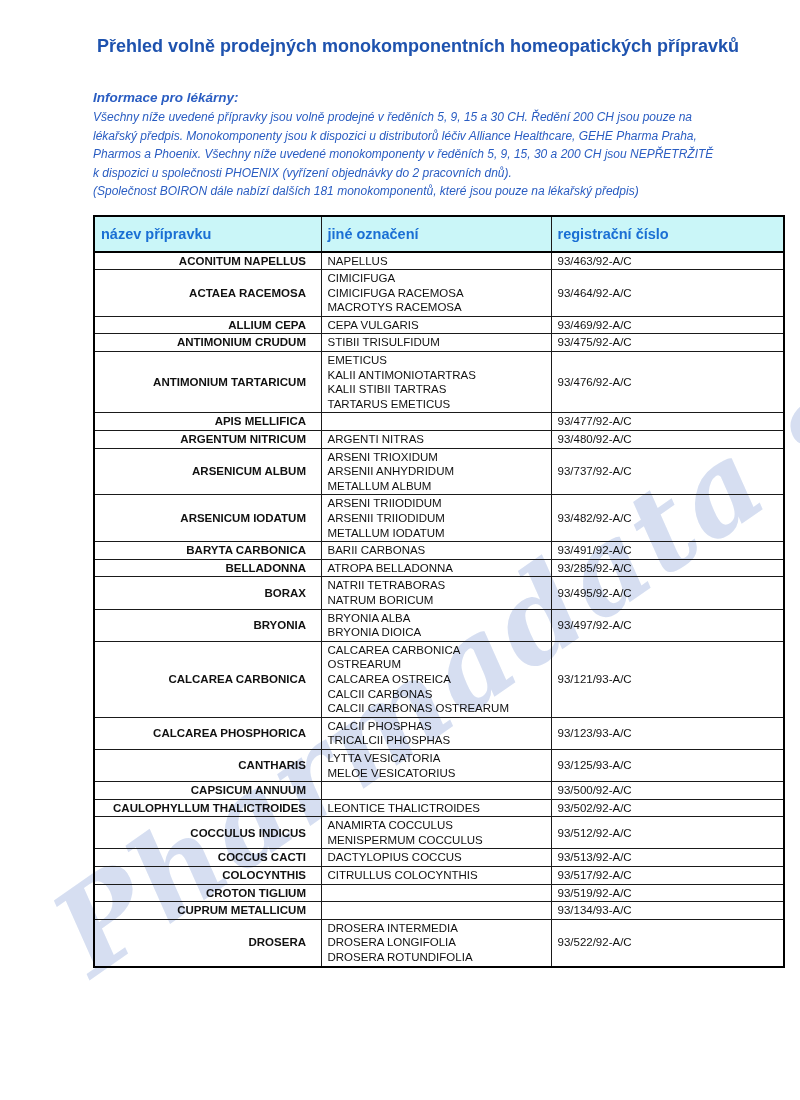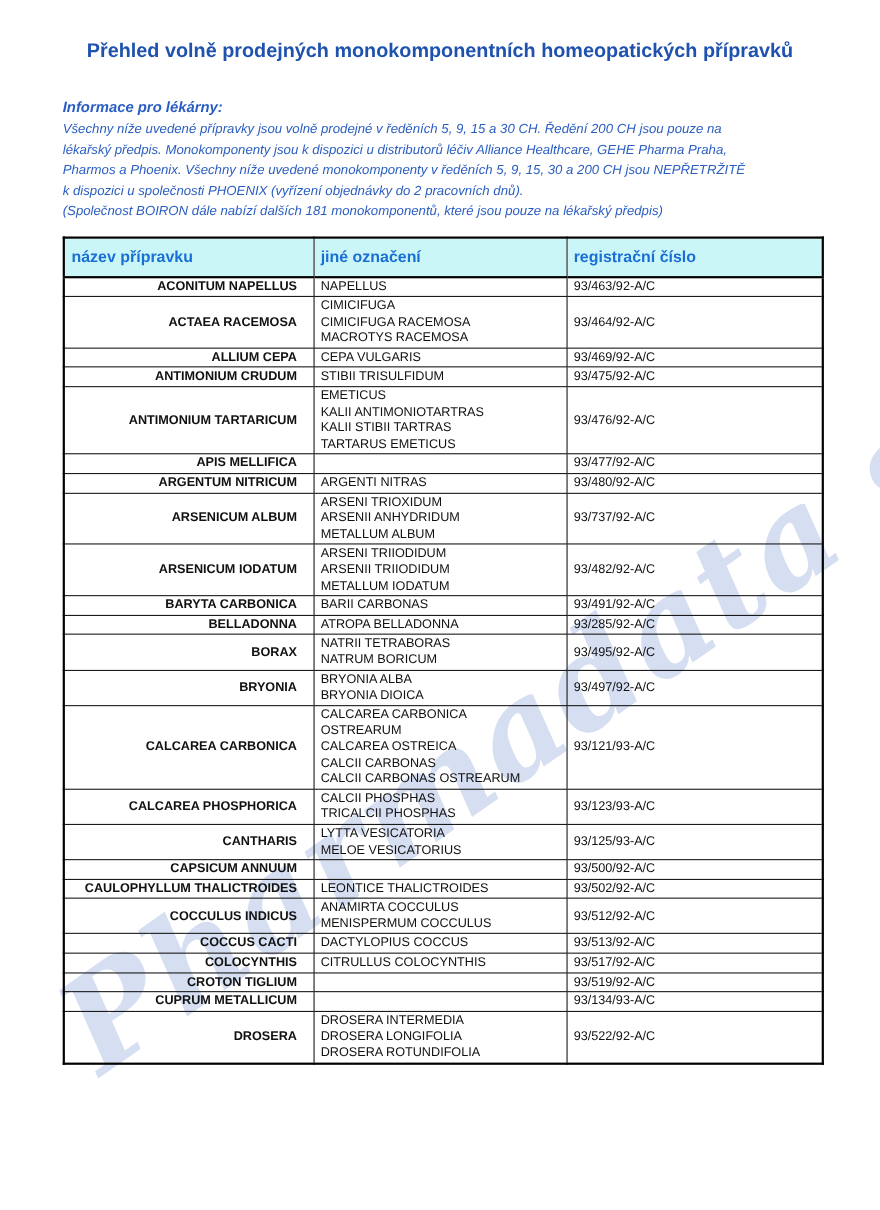--- a/index.html
+++ b/index.html
@@ -23,21 +23,21 @@
     font-weight:bold;
     font-size:118px;
     letter-spacing:3px;
     white-space:nowrap;
     color:#ccd7ee;
     opacity:0.8;
     z-index:1;
     pointer-events:none;
   }
 
-  .content{position:relative;z-index:2;}
+  .content{position:relative;z-index:2;padding-left:36px;}
 
   .doc-title{
     margin:36px 30px 0 30px;
     text-align:center;
     font-size:18px;
     font-weight:bold;
     color:#1e52ae;
   }
 
   .info{

